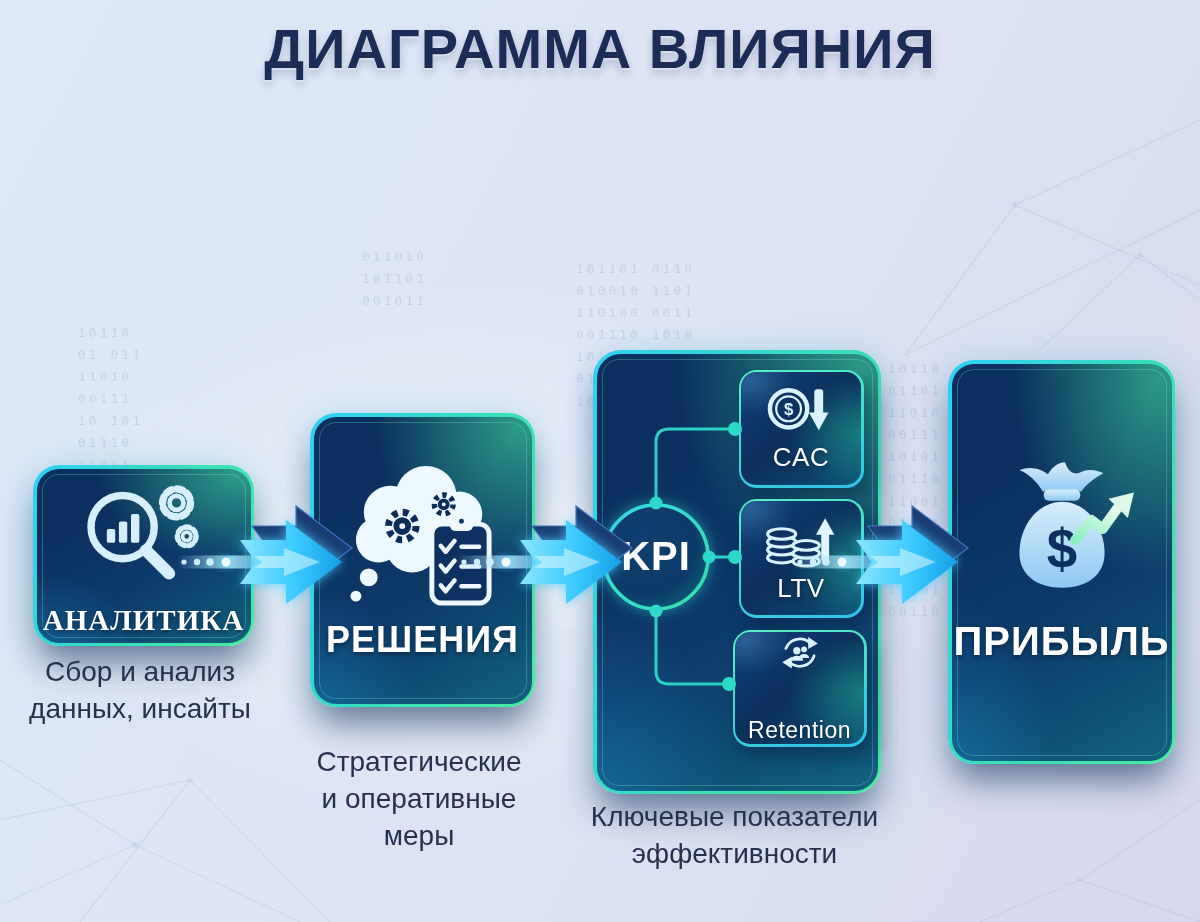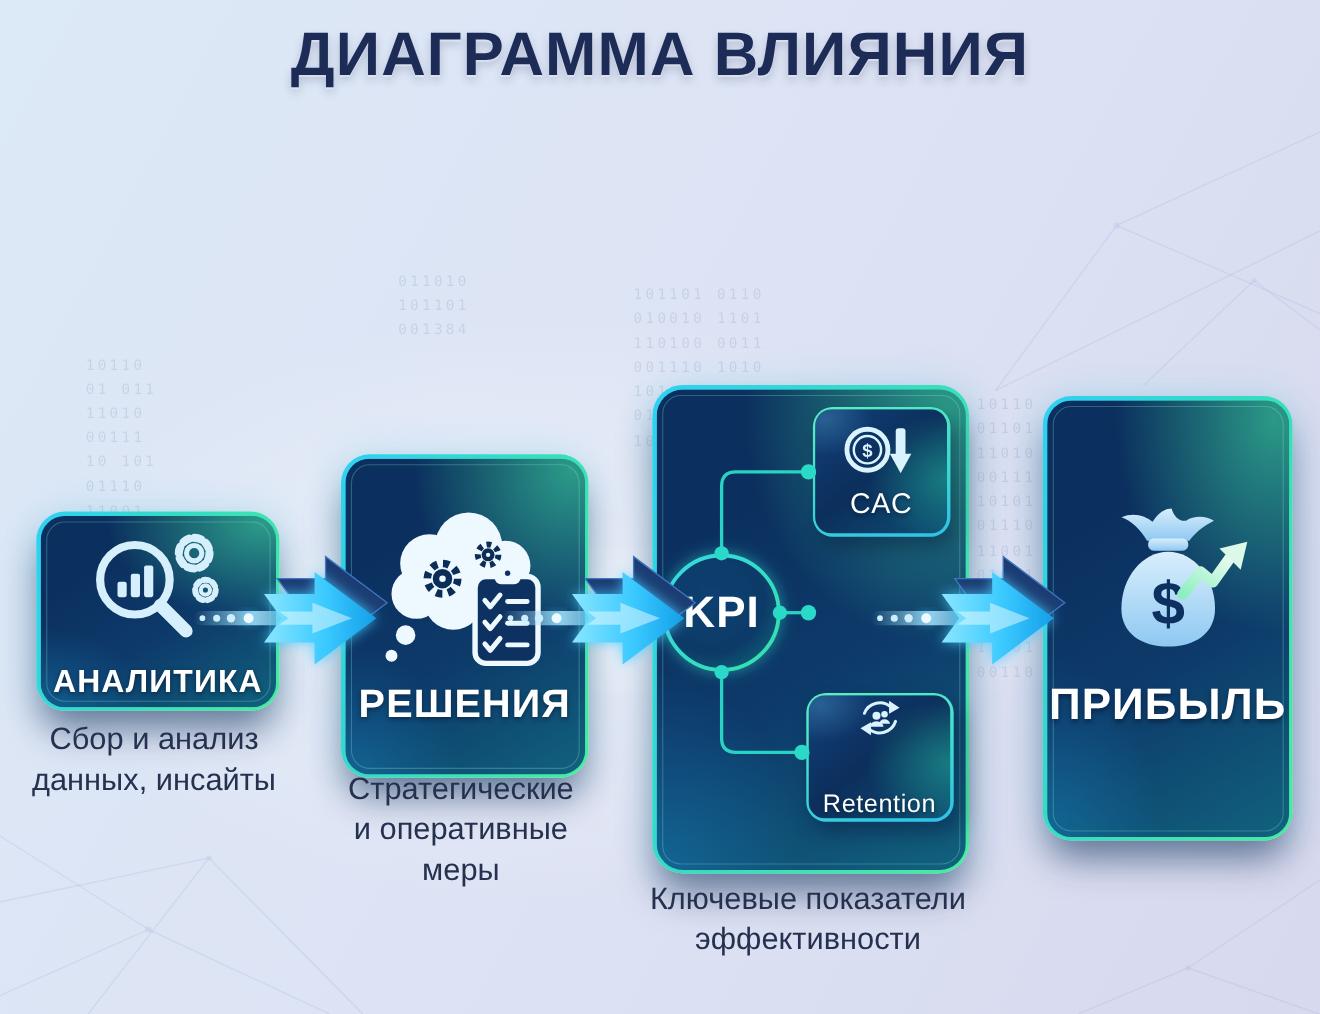--- a/index.html
+++ b/index.html
@@ -56,21 +56,21 @@
   .card1{left:33px;  top:465px; width:214px; height:174px;}
   .card2{left:310px; top:413px; width:218px; height:287px;}
   .card4{left:948px; top:360px; width:220px; height:397px;}
   .card1 .card-inner{gap:10px;}
   .card2 .card-inner{gap:12px;}
   .card4 .card-inner{gap:28px;}
   .card-label{
     color:#fff; font-weight:700; letter-spacing:1px; text-align:center;
     text-shadow:0 2px 5px rgba(5,20,45,.6);
   }
-  .card1 .card-label{font-size:29px;}
+  .card1 .card-label{font-size:29px;font-family:Liberation Serif, serif;}
   .card2 .card-label{font-size:36px;}
   .card4 .card-label{font-size:40px;text-align:right;}
   
   .kpi-panel{left:593px; top:350px; width:281px; height:437px; border-radius:28px;}
   .kpi-inner{border-radius:24px; display:block;}
   .subcard{
     position:absolute; padding:2.5px; border-radius:18px; z-index:2;
     background:linear-gradient(165deg,#5af0c0 0%, #3ed9d0 55%, #2ec0e8 100%);
     box-shadow:6px 10px 18px rgba(8,25,60,.45);
   }
@@ -91,21 +91,21 @@
   }
   .sc3 .sublabel{font-size:23px;margin-top:40px;}
   .connectors{position:absolute; left:593px; top:350px; width:281px; height:437px; z-index:3; overflow:visible;}
   .kpi-text{font-family:"Liberation Sans","DejaVu Sans",sans-serif; font-weight:700; letter-spacing:1px;}
   
   .caption{
     position:absolute; z-index:2; text-align:center; white-space:pre-line;
     font-size:28px; font-weight:500; line-height:1.32; color:#25314f;
   }
   .cap1{left:8px;   top:654px; width:264px;}
-  .cap2{left:296px; top:699px; width:246px;text-align:center;}
+  .cap2{left:296px; top:744px; width:246px;text-align:center;}
   .cap3{left:572px; top:788px; width:325px;margin-top:11px;}
   .cap4{left:938px; top:764px; width:240px;}
   
   .arrows{position:absolute; inset:0; z-index:6; pointer-events:none;}
 </style>
 </head>
 <body>
 
 <div class="stage">
 
@@ -152,21 +152,21 @@
 10101
 01110
 11001
 01011
 10010
 01101
 11001
 00110</pre>
   <pre class="bin b4">011010
 101101
-001384</pre>
+001011</pre>
 
   <div class="light-band"></div>
 
   <h1 class="title">ДИАГРАММА ВЛИЯНИЯ</h1>
 
   <div class="card card1">
     <div class="card-inner">
       <div class="inner-line"></div>
       <svg class="icon" width="158" height="119" viewBox="0 0 170 128">
         <g stroke="#d5effc" fill="none" stroke-linecap="round">
@@ -246,20 +246,38 @@
             <circle cx="32" cy="28" r="21" fill="rgba(13,49,96,.25)" stroke="#d9f3ff" stroke-width="5"></circle>
             <circle cx="32" cy="28" r="14" fill="none" stroke="#d9f3ff" stroke-width="2.5"></circle>
             <text x="32" y="35" font-size="19" font-weight="bold" fill="#d9f3ff" text-anchor="middle" font-family="Liberation Sans, sans-serif">$</text>
             <rect x="61" y="6" width="10" height="29" rx="3" fill="#d9f3ff"></rect>
             <polygon points="55,32 77,32 66,52" fill="#d9f3ff"></polygon>
           </svg>
           <div class="sublabel">CAC</div>
         </div>
       </div>
 
+      <div class="subcard sc2">
+        <div class="subcard-inner">
+          <svg width="82" height="58" viewBox="0 0 92 66">
+            <g fill="#0d3160" stroke="#d9f3ff" stroke-width="3.5">
+              <ellipse cx="24" cy="52" rx="16" ry="6"></ellipse>
+                <ellipse cx="24" cy="43" rx="16" ry="6"></ellipse>
+              <ellipse cx="24" cy="34" rx="16" ry="6"></ellipse>
+                <ellipse cx="24" cy="25" rx="16" ry="6"></ellipse>
+              <ellipse cx="52" cy="56" rx="15" ry="5.5"></ellipse>
+                <ellipse cx="52" cy="47" rx="15" ry="5.5"></ellipse>
+              <ellipse cx="52" cy="38" rx="15" ry="5.5"></ellipse>
+            </g>
+            <rect x="69" y="24" width="9" height="32" rx="3" fill="#e2f6ff"></rect>
+            <polygon points="63,26 84,26 73.5,7" fill="#e2f6ff"></polygon>
+          </svg>
+          <div class="sublabel">LTV</div>
+        </div>
+      </div>
 
       <div class="subcard sc3">
         <div class="subcard-inner">
           <svg width="60" height="57" viewBox="0 0 96 92">
             <g fill="none" stroke="#d9f3ff" stroke-width="6" stroke-linecap="round">
               <path d="M17,36 A33,33 0 0 1 70,24"></path>
               <path d="M79,52 A33,33 0 0 1 26,67"></path>
             </g>
             <polygon points="66,11 87,25 66,37" fill="#d9f3ff"></polygon>
             <polygon points="30,80 9,66 30,54" fill="#d9f3ff"></polygon>

